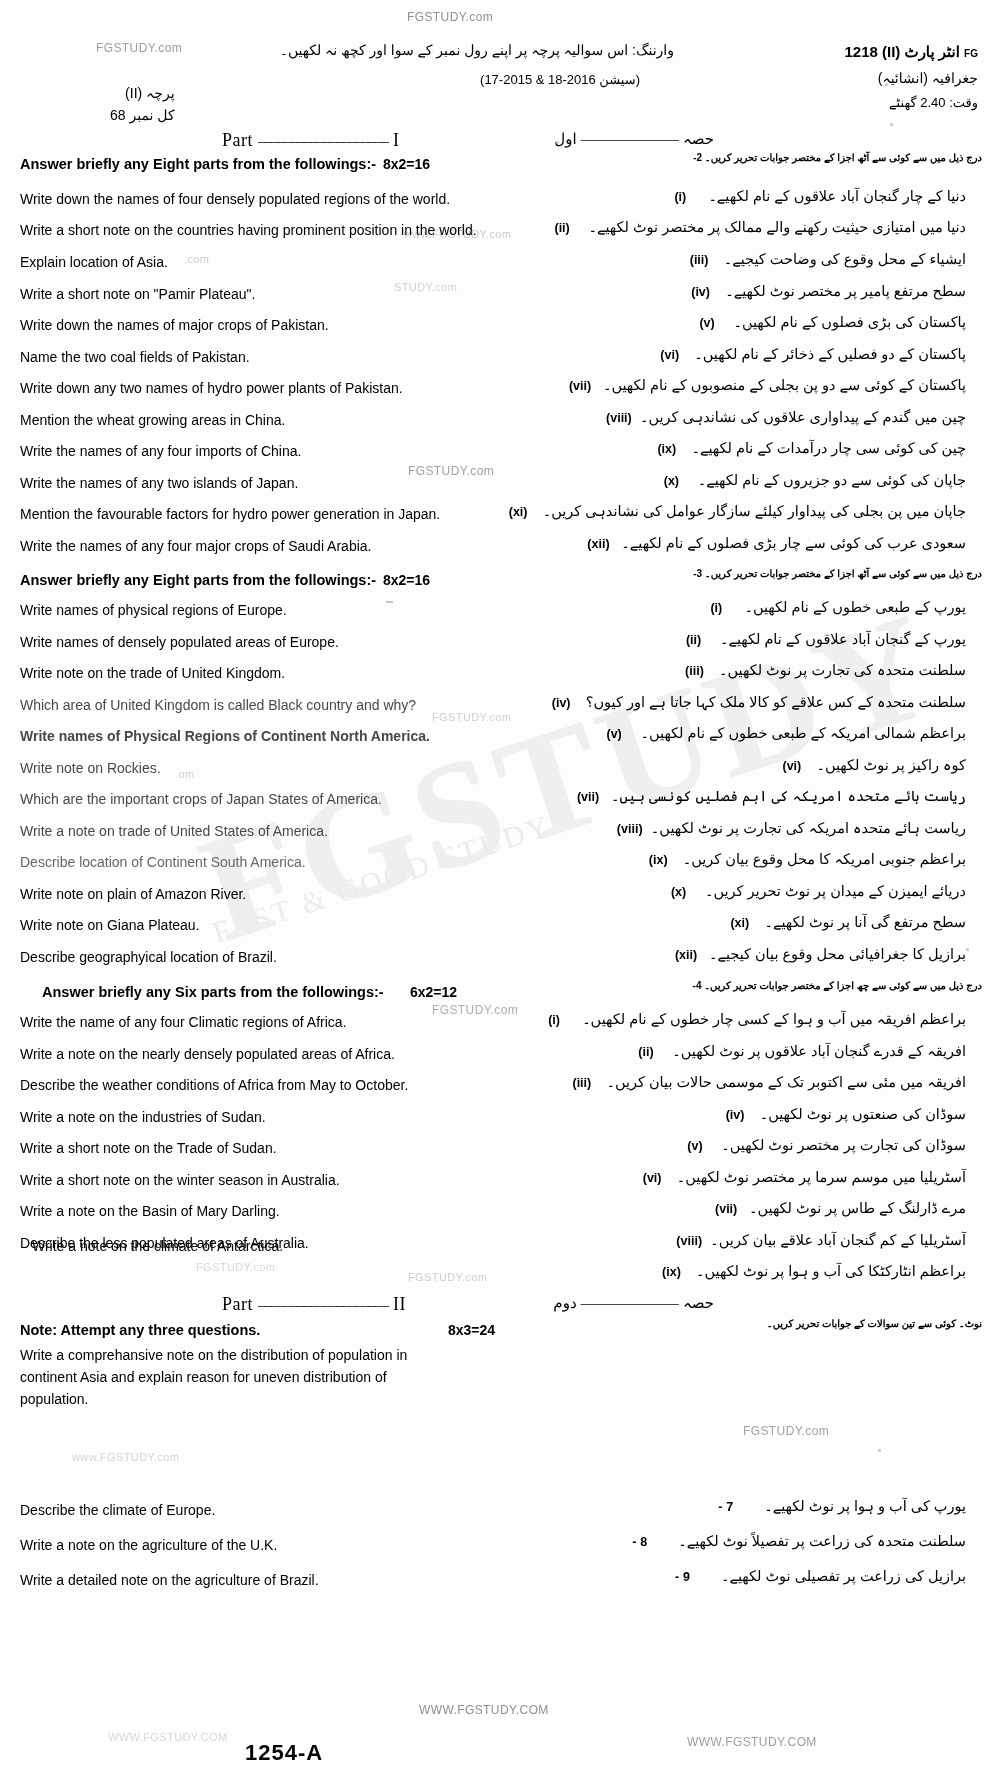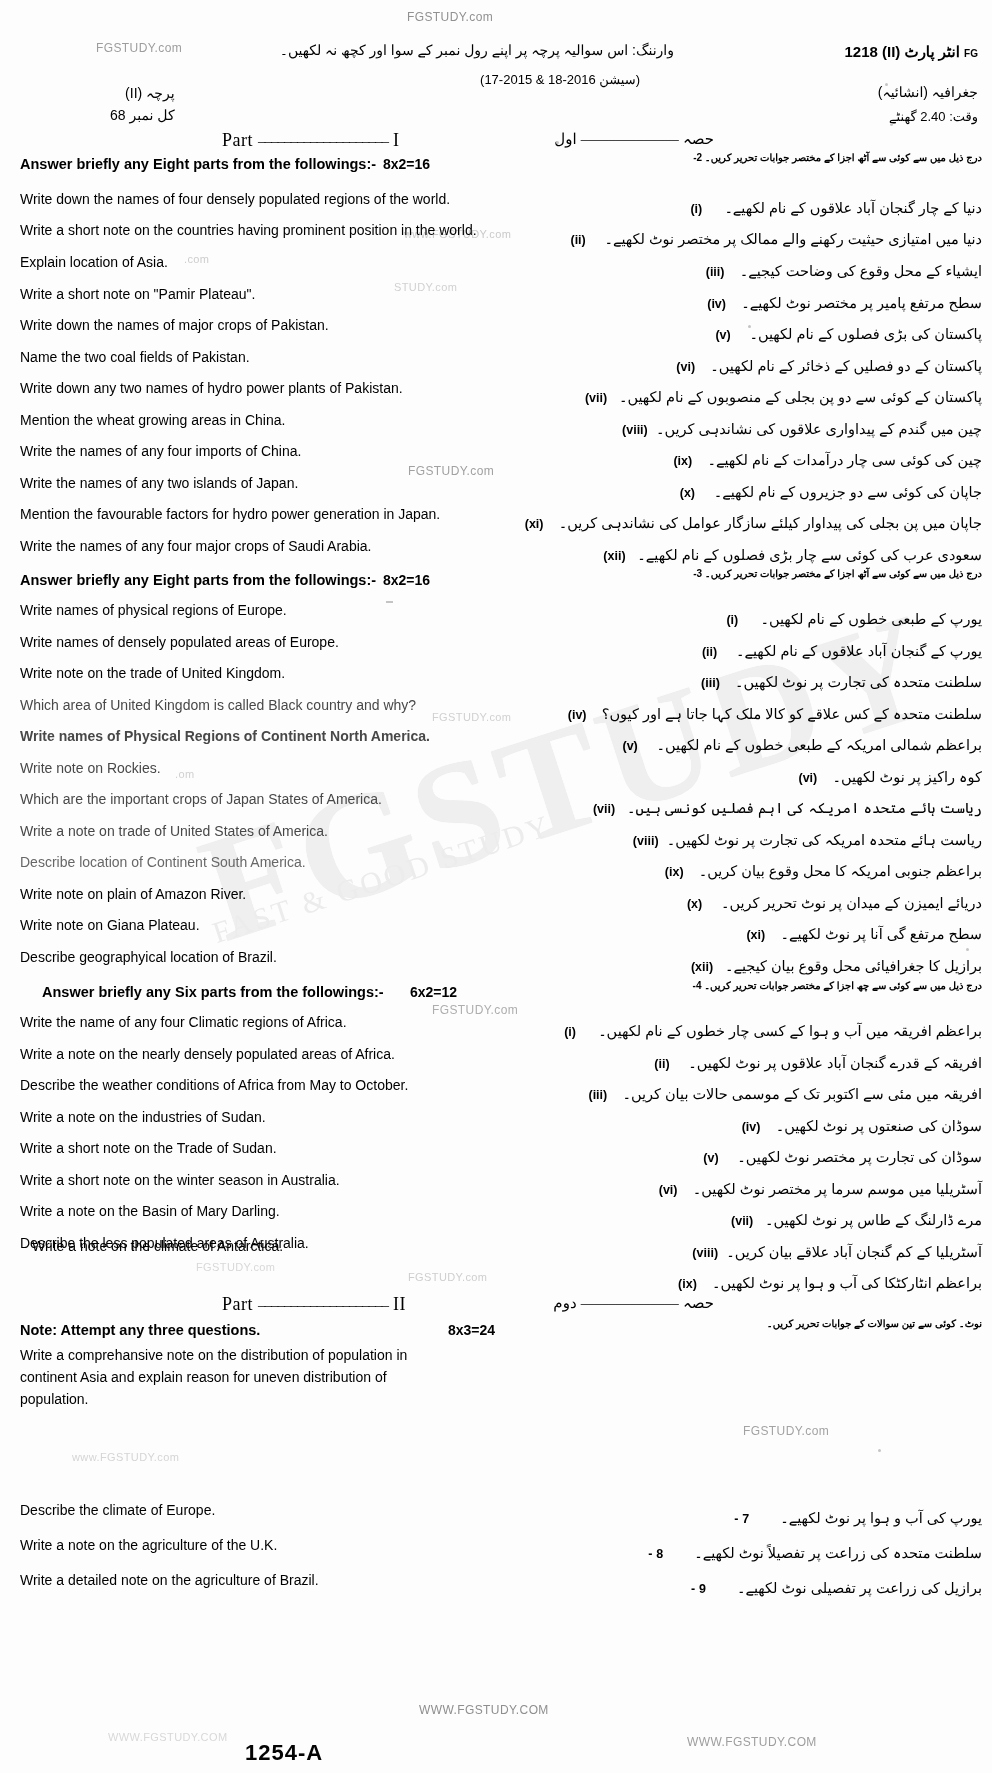--- a/index.html
+++ b/index.html
@@ -46,21 +46,21 @@
     color:#e0e0e0; transform:rotate(-18deg); letter-spacing:3px;
     pointer-events:none;
   }
 
   
   .hdr-right { position:absolute; right:14px; top:40px; text-align:right;
                direction:rtl; line-height:1.55; }
   .hdr-right .l1 { font-size:15px; font-weight:700; }
   .hdr-right .l1 .code { font-family:"Liberation Sans",sans-serif; }
   .hdr-right .sm { font-size:10px; font-family:"Liberation Sans",sans-serif; }
-  .hdr-right .l2 { font-size:14px; margin-top:19px; }
+  .hdr-right .l2 { font-size:14px; margin-top:5px; }
   .hdr-right .l3 { font-size:13px; margin-top:3px; }
 
   .hdr-warn { position:absolute; right:318px; top:42px; direction:rtl;
               font-size:14px; white-space:nowrap; }
   .hdr-session { position:absolute; right:352px; top:72px; direction:rtl;
                  font-size:13px; white-space:nowrap; }
 
   .hdr-left { position:absolute; left:110px; top:82px; text-align:right;
               direction:rtl; line-height:1.6; }
   .hdr-left .r1 { font-size:14px; }
@@ -77,22 +77,22 @@
   .sec-en { position:absolute; left:20px; font-weight:700; font-size:14.5px;
             white-space:nowrap; }
   .sec-marks { position:absolute; font-weight:700; font-size:14px;
                font-family:"Liberation Sans",sans-serif; }
   .sec-ur { position:absolute; direction:rtl; right:10px; font-size:10px;
             white-space:nowrap; font-weight:700; }
   .sec-ur .qno { font-family:"Liberation Sans",sans-serif; font-weight:700; }
 
   
   .q-en { position:absolute; left:20px; font-size:14px; white-space:nowrap; }
-  .q-ur { position:absolute; direction:rtl; right:10px; font-size:14.5px;
-          white-space:nowrap;margin-top:12px; }
+  .q-ur { position:absolute; direction:rtl; right:26px; font-size:14.5px;
+          white-space:nowrap; }
   .rn  { display:inline-block; width:34px; text-align:left;
          font-family:"Liberation Sans",sans-serif; font-weight:700;
          font-size:12.5px; }
 
   
   .fade1 { color:#4e4e4e; }
   .fade2 { color:#6a6a6a; }
 
   .note-en { position:absolute; left:20px; font-weight:700; font-size:14.5px; }
   .q-en-wrap { position:absolute; left:20px; font-size:14px; line-height:22px; }

